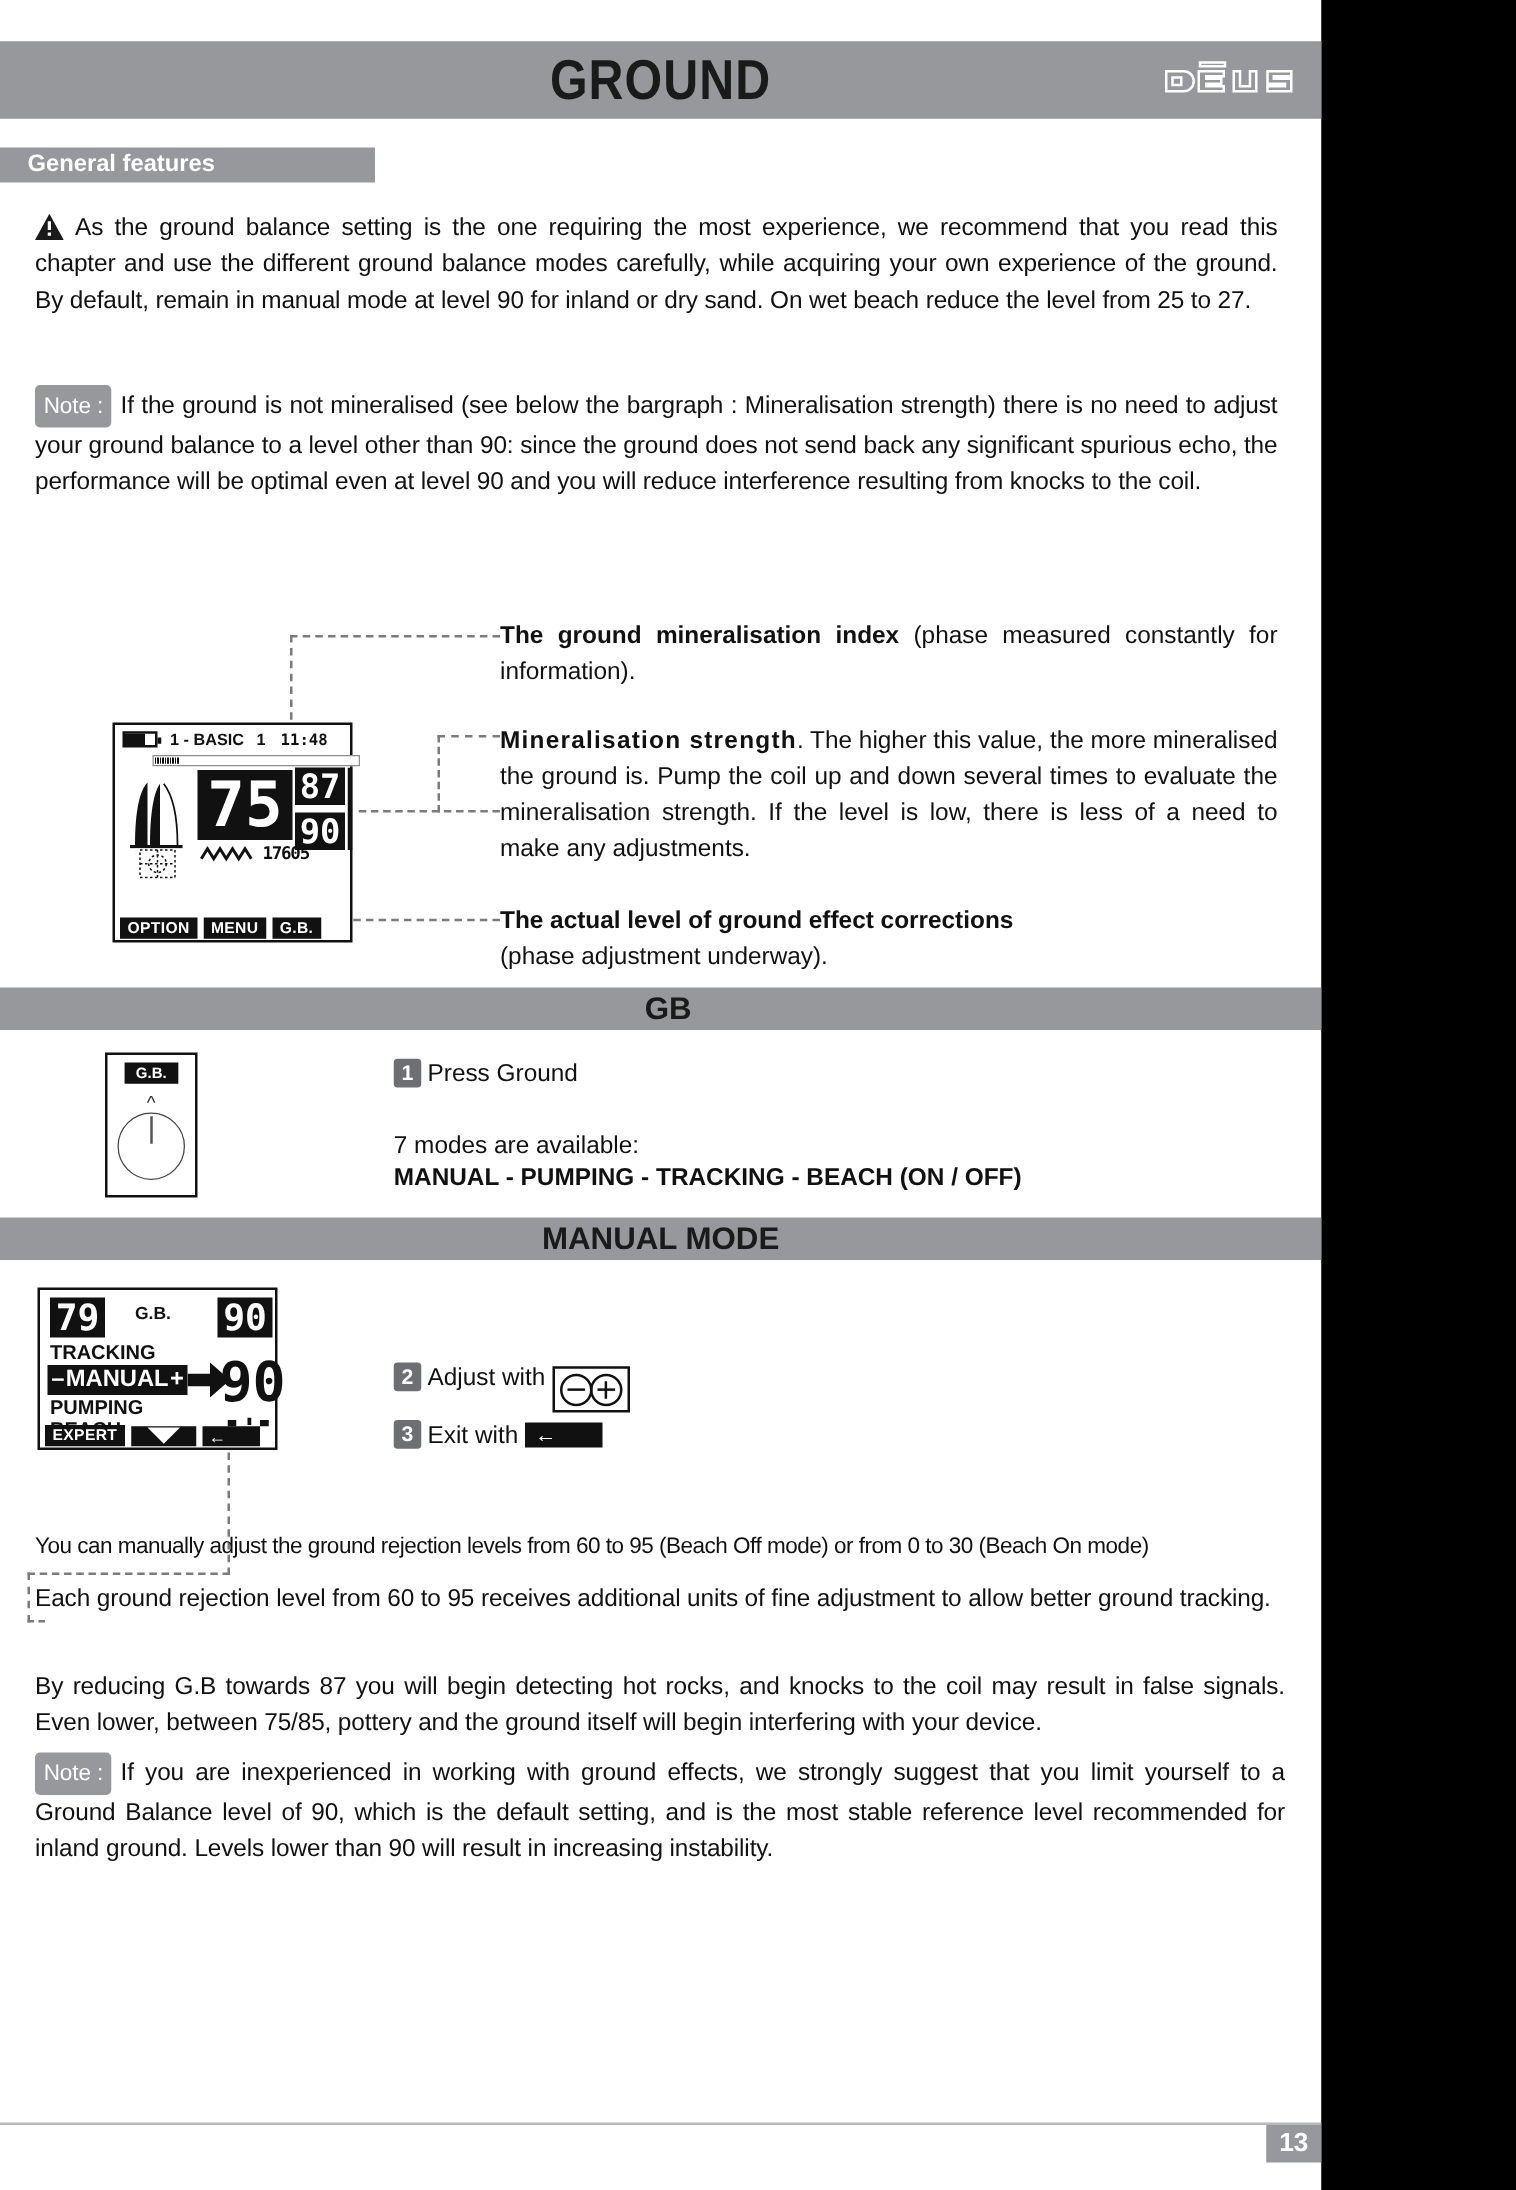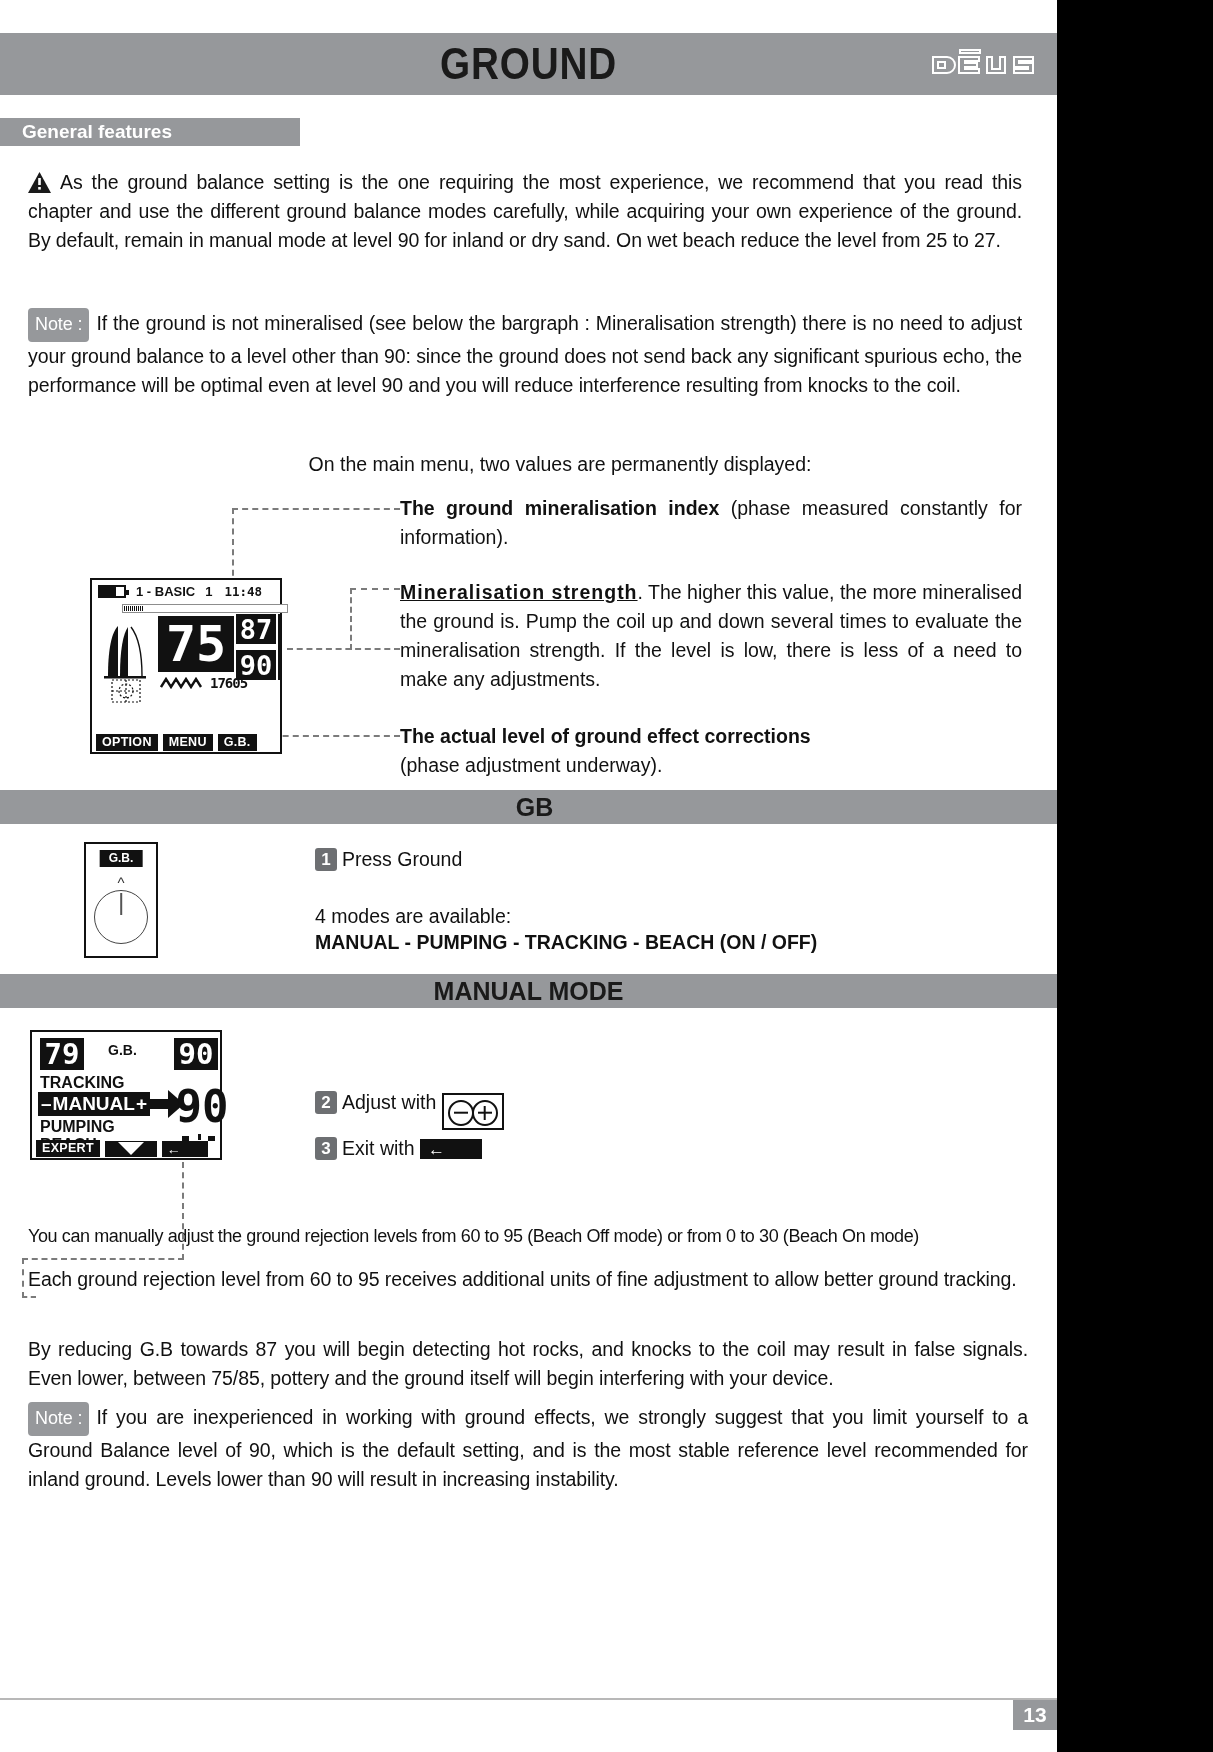--- a/index.html
+++ b/index.html
@@ -63,21 +63,21 @@
     position:absolute;
     font-size:19.5px;
     line-height:29px;
     color:#111;
     text-align:justify;
     font-family:"Liberation Sans Narrow","Liberation Sans",sans-serif;
   }
   .para.center { text-align:center; }
   .para b { font-weight:bold; }
   .tight { letter-spacing:-0.1px; }
-  .spaced { letter-spacing:1.0px;text-decoration:underline; }
+  .spaced { letter-spacing:1.0px; }
 
   .warn-icon {
     display:inline-block; width:23px; height:21px;
     vertical-align:-4px; margin-right:9px; position:relative;
   }
   .note-chip {
     display:inline-block;
     background:#96989b; color:#fff;
     font-size:18px; font-weight:normal;
     padding:2px 7px 3px 7px;
@@ -257,21 +257,20 @@
         <rect x="10.2" y="6" width="2.6" height="7" fill="#fff"></rect>
         <rect x="10.2" y="15" width="2.6" height="2.6" fill="#fff"></rect>
       </svg>
     </span><span>As the ground balance setting is the one requiring the most experience, we recommend that you read this chapter and use the different ground balance modes carefully, while acquiring your own experience of the ground. By default, remain in manual mode at level 90 for inland or dry sand. On wet beach reduce the level from 25 to 27.</span>
   </div>
 
   <div class="para tight" style="left:28px; top:308px; width:994px;">
     <span class="note-chip">Note :</span><span>If the ground is not mineralised (see below the bargraph : Mineralisation strength) there is no need to adjust your ground balance to a level other than 90: since the ground does not send back any significant spurious echo, the performance will be optimal even at level 90 and you will reduce interference resulting from knocks to the coil.</span>
   </div>
 
-  <div class="para center" style="left:120px; top:450px; width:880px;">On the main menu, two values are permanently displayed:</div>
 
   <div class="dash-h" style="left:232px; top:508px; width:168px;"></div>
   <div class="dash-v" style="left:232px; top:508px; height:140px;"></div>
   <div class="dash-h" style="left:287px; top:648px; width:113px;"></div>
   <div class="dash-v" style="left:350px; top:588px; height:62px;"></div>
   <div class="dash-h" style="left:350px; top:588px; width:50px;"></div>
   <div class="dash-h" style="left:232px; top:735px; width:168px;"></div>
   <div class="dash-v" style="left:232px; top:700px; height:36px;"></div>
 
   <div class="para" style="left:400px; top:494px; width:622px;">
@@ -344,21 +343,21 @@
   <div class="gb-box" style="left:84px; top:842px; width:74px; height:116px;">
     <div class="gb-tab">G.B.</div>
     <div class="chev" style="top:30px;">^</div>
     <div class="knob" style="top:46px;"></div>
   </div>
 
   <div class="para" style="left:315px; top:845px; width:600px;">
     <span class="step-chip">1</span><span>Press Ground</span>
   </div>
 
-  <div class="para" style="left:315px; top:902px; width:650px;">4 modes are available:</div>
+  <div class="para" style="left:315px; top:902px; width:650px;">7 modes are available:</div>
   <div class="para" style="left:315px; top:928px; width:650px; font-weight:bold;">MANUAL - PUMPING - TRACKING - BEACH (ON / OFF)</div>
 
   <div class="band-wide" style="top:974px;">MANUAL MODE</div>
 
   <div class="lcd" style="left:30px; top:1030px; width:192px; height:130px;">
     <div class="lcd-inner">
       <div class="bignum" style="position:absolute; left:8px; top:6px; width:44px; height:32px; font-size:29px;">79</div>
 
       <div style="position:absolute; left:76px; top:10px; font-size:14px; font-weight:bold; color:#111;
                   font-family:'Liberation Sans Narrow','Liberation Sans',sans-serif;">G.B.</div>

